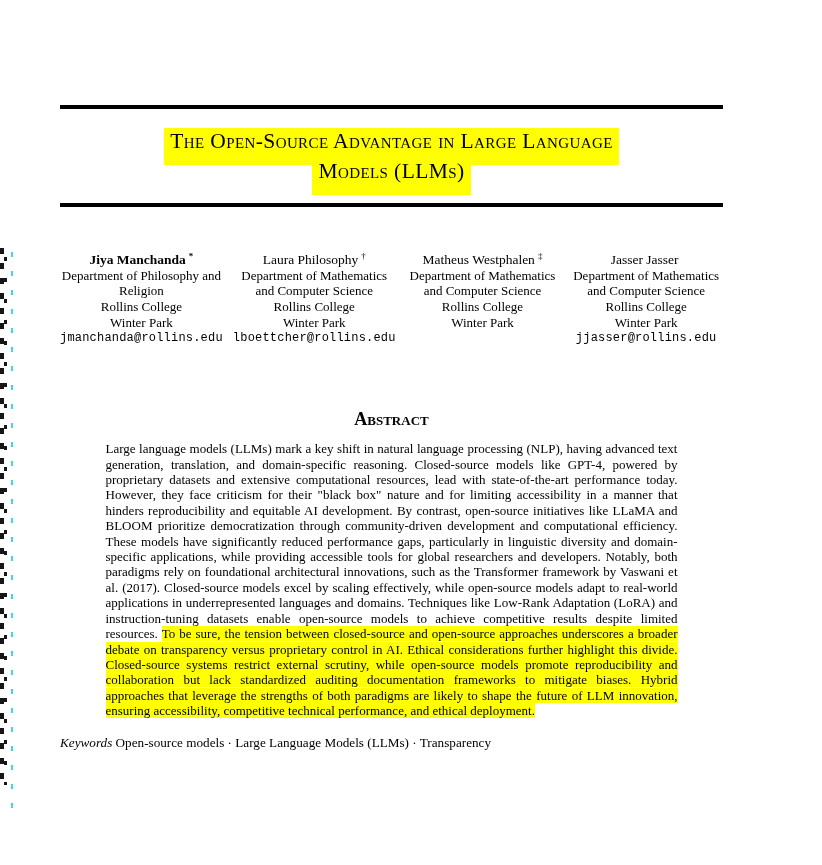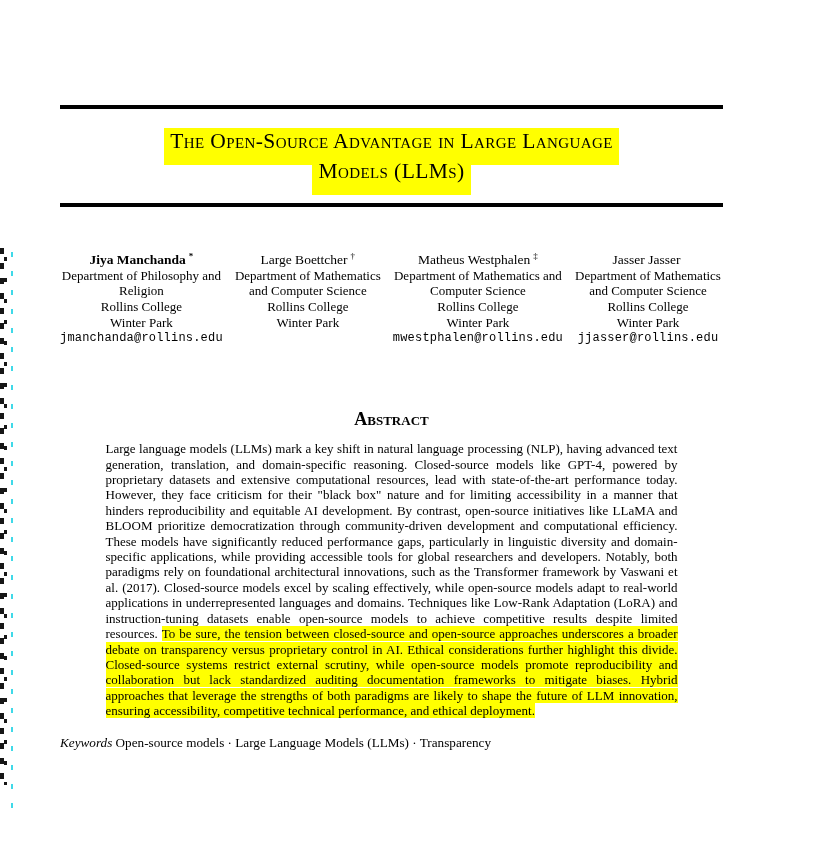--- a/index.html
+++ b/index.html
@@ -115,32 +115,32 @@
 
       <div class="author-cell first">
         <div class="author-name"><span>Jiya Manchanda</span><sup class="mark">*</sup></div>
         <div>Department of Philosophy and Religion</div>
         <div>Rollins College</div>
         <div>Winter Park</div>
         <div class="email">jmanchanda@rollins.edu</div>
       </div>
 
       <div class="author-cell">
-        <div class="author-name"><span>Large Boettcher</span><sup class="mark">†</sup></div>
+        <div class="author-name"><span>Laura Philosophy</span><sup class="mark">†</sup></div>
         <div>Department of Mathematics and Computer Science</div>
         <div>Rollins College</div>
         <div>Winter Park</div>
+        <div class="email">lboettcher@rollins.edu</div>
       </div>
 
       <div class="author-cell">
         <div class="author-name"><span>Matheus Westphalen</span><sup class="mark">‡</sup></div>
         <div>Department of Mathematics and Computer Science</div>
         <div>Rollins College</div>
         <div>Winter Park</div>
-        <div class="email">mwestphalen@rollins.edu</div>
       </div>
 
       <div class="author-cell">
         <div class="author-name"><span>Jasser Jasser</span><sup class="mark"></sup></div>
         <div>Department of Mathematics and Computer Science</div>
         <div>Rollins College</div>
         <div>Winter Park</div>
         <div class="email">jjasser@rollins.edu</div>
       </div>
 

